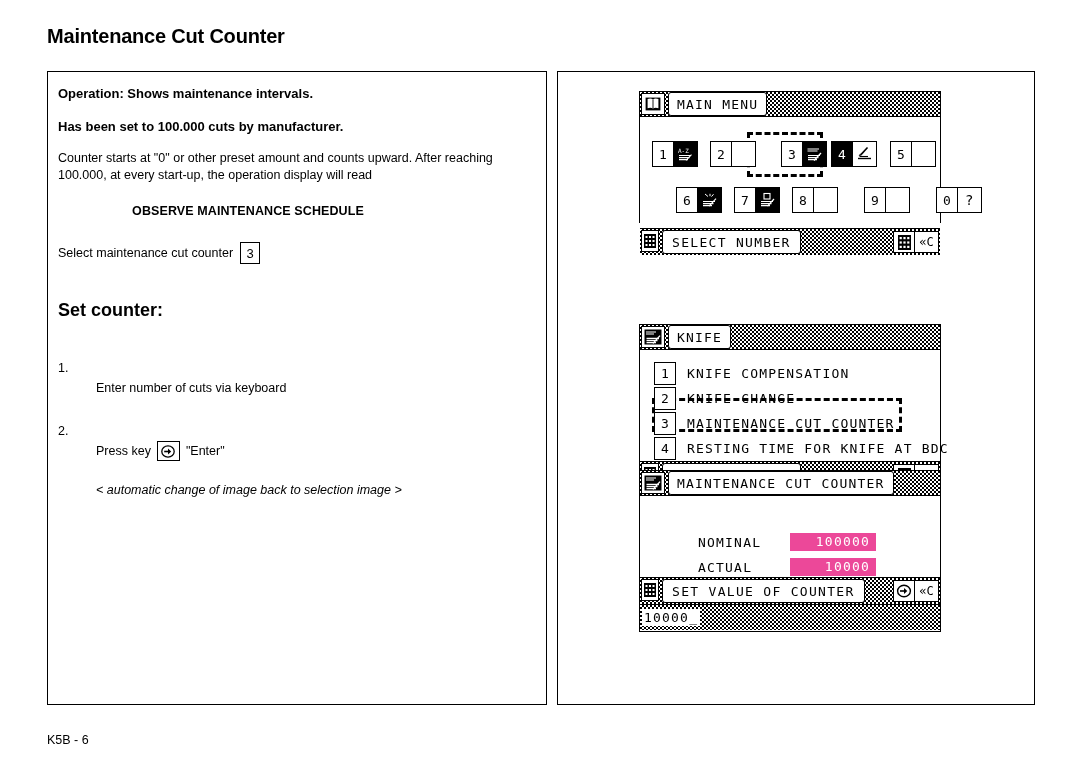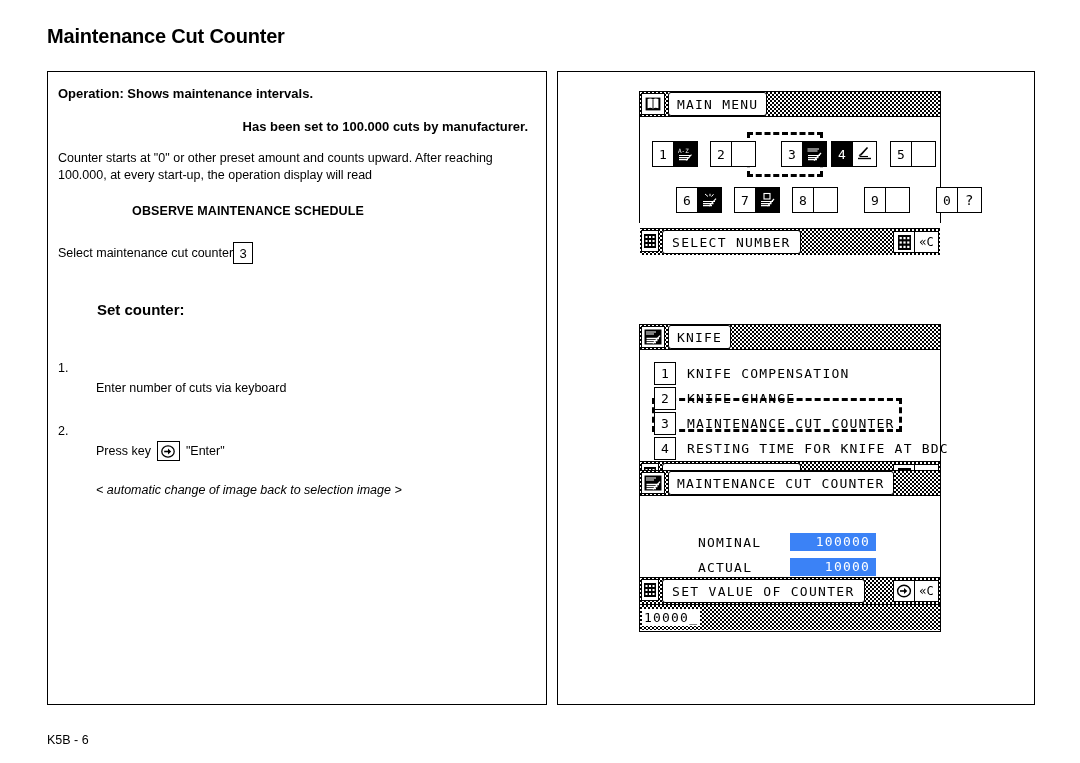--- a/index.html
+++ b/index.html
@@ -21,27 +21,27 @@
   #right-frame{
     position:absolute;left:557px;top:71px;width:478px;height:634px;
     border:1.5px solid #000;box-sizing:border-box;background:#fff;
   }
 
   
   #left-inner{padding:14px 18px 0 10px;font-size:12.5px;line-height:16px;}
   .b{font-weight:bold;font-size:13px;}
   .para{margin-top:15px;font-size:12.5px;line-height:16.5px;}
   .centered-bold{text-align:center;font-weight:bold;font-size:12.5px;margin-top:20px;letter-spacing:0.1px;padding-right:90px;}
-  .sel-line{margin-top:23px;display:flex;align-items:center;font-size:12.5px;}
+  .sel-line{margin-top:23px;display:flex;align-items:center;gap:7px;font-size:12.5px;}
   .numbox{
     display:inline-flex;align-items:center;justify-content:center;
     width:18px;height:20px;border:1px solid #000;font-size:13px;line-height:1;
     background:#fff;
   }
-  #set-counter-title{margin-top:38px;font-weight:bold;font-size:15px;margin-left:39px;}
+  #set-counter-title{margin-top:38px;font-weight:bold;font-size:18px;}
   .steps{margin-top:18px;}
   .step{display:flex;font-size:12.5px;line-height:22px;align-items:center;}
   .step-num{width:38px;flex:0 0 38px;}
   .step-text{display:flex;align-items:center;gap:6px;margin-top:41px;}
   .note{margin-top:20px;margin-left:38px;font-style:italic;font-size:12.5px;}
 
   .enter-key{
     display:inline-flex;align-items:center;justify-content:center;
     width:21px;height:18px;border:1.6px solid #000;background:#fff;vertical-align:middle;
   }
@@ -112,21 +112,21 @@
   .menu-num{
     width:22px;height:23px;border:1.5px solid #000;box-sizing:border-box;background:#fff;
     display:flex;align-items:center;justify-content:center;font-size:13px;line-height:1;
   }
   .menu-label{margin-left:11px;font-size:13px;letter-spacing:1.2px;white-space:nowrap;}
 
   
   .val-row{position:absolute;display:flex;align-items:center;font-size:13px;letter-spacing:1.2px;padding-left:44px;}
   .val-label{width:92px;}
   .val-field{
-    background:#3b82f6;color:#fff;font-size:13px;letter-spacing:1.2px;
+    background:#ec4899;color:#fff;font-size:13px;letter-spacing:1.2px;
     padding:1px 6px 2px 6px;min-width:86px;text-align:right;box-sizing:border-box;
   }
   .input-line{
     position:absolute;left:0;right:0;bottom:-27px;height:25px;
     background-image:
       linear-gradient(45deg,#000 25%,transparent 25%,transparent 75%,#000 75%),
       linear-gradient(45deg,#000 25%,transparent 25%,transparent 75%,#000 75%);
     background-size:4px 4px;background-position:0 0,2px 2px;background-color:#fff;
     border-top:1.5px solid #000;display:flex;align-items:center;
   }
@@ -137,21 +137,21 @@
 </head>
 <body>
 
 <div id="page-header">
   <div id="page-title">Maintenance Cut Counter</div>
 </div>
 
 <div id="left-frame">
   <div id="left-inner">
     <div class="b">Operation:  Shows maintenance intervals.</div>
-    <div class="b" style="margin-top:17px;text-align:right;">Has been set to 100.000 cuts by manufacturer.</div>
+    <div class="b" style="margin-top:17px;">Has been set to 100.000 cuts by manufacturer.</div>
     <div class="para">Counter starts at "0" or other preset amount and counts upward. After reaching 100.000, at every start-up, the operation display will read</div>
     <div class="centered-bold">OBSERVE MAINTENANCE SCHEDULE</div>
     <div class="sel-line">
       <span>Select maintenance cut counter</span>
       <span class="numbox">3</span>
     </div>
     <div id="set-counter-title">Set counter:</div>
     <div class="steps">
       <div class="step">
         <span class="step-num">1.</span>

